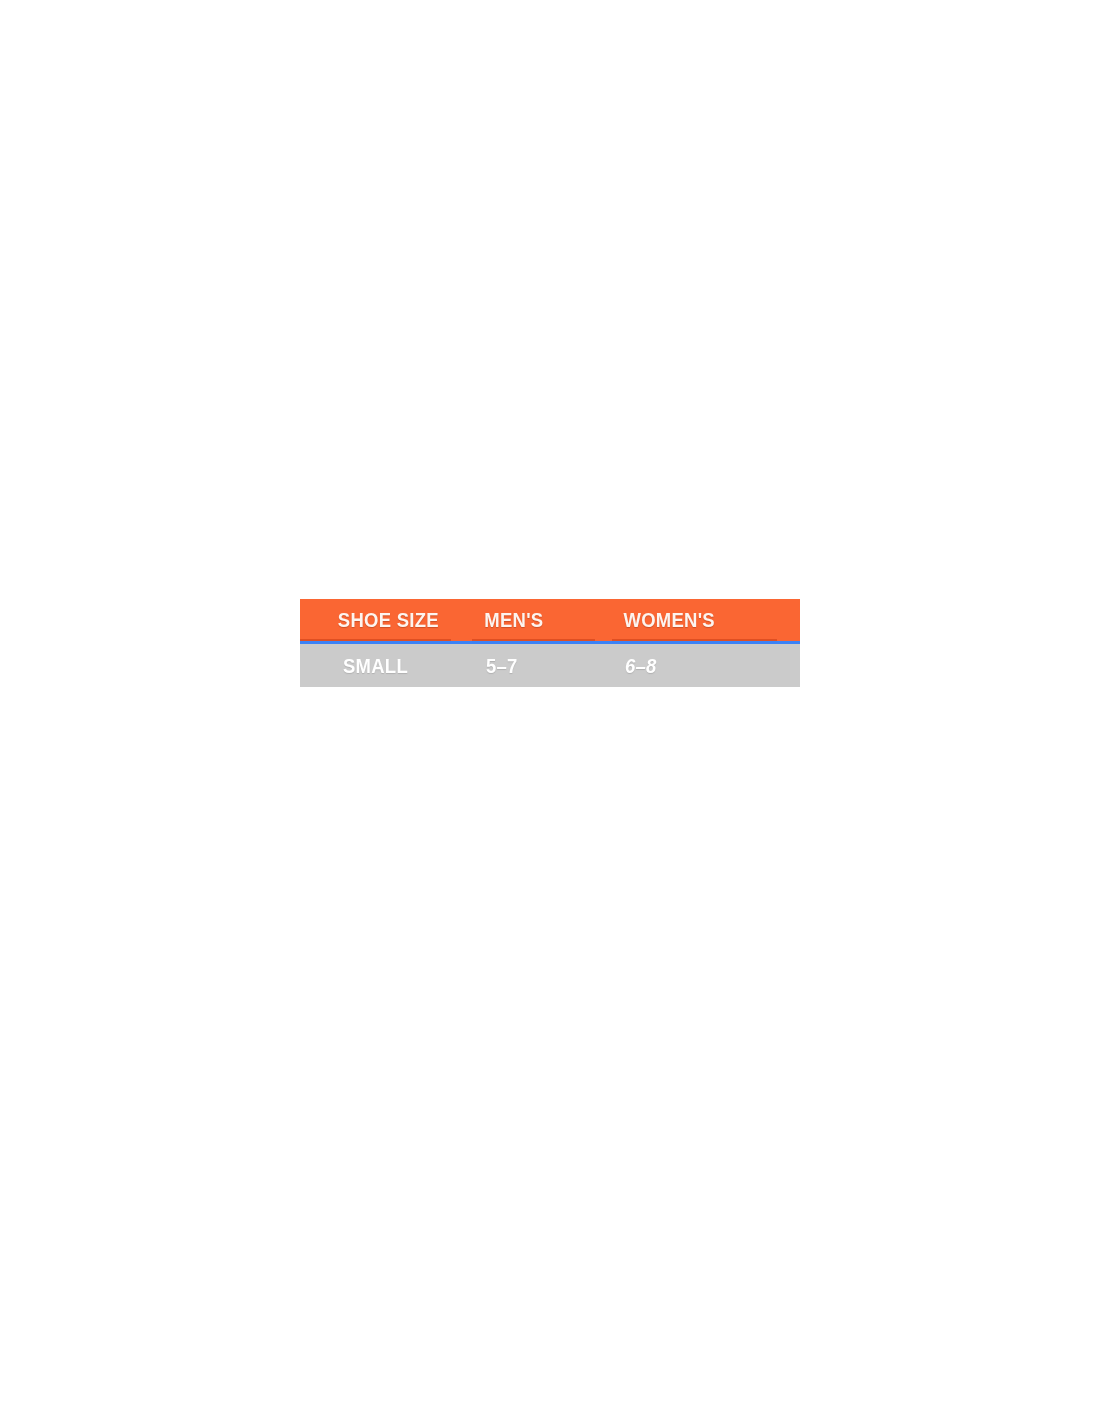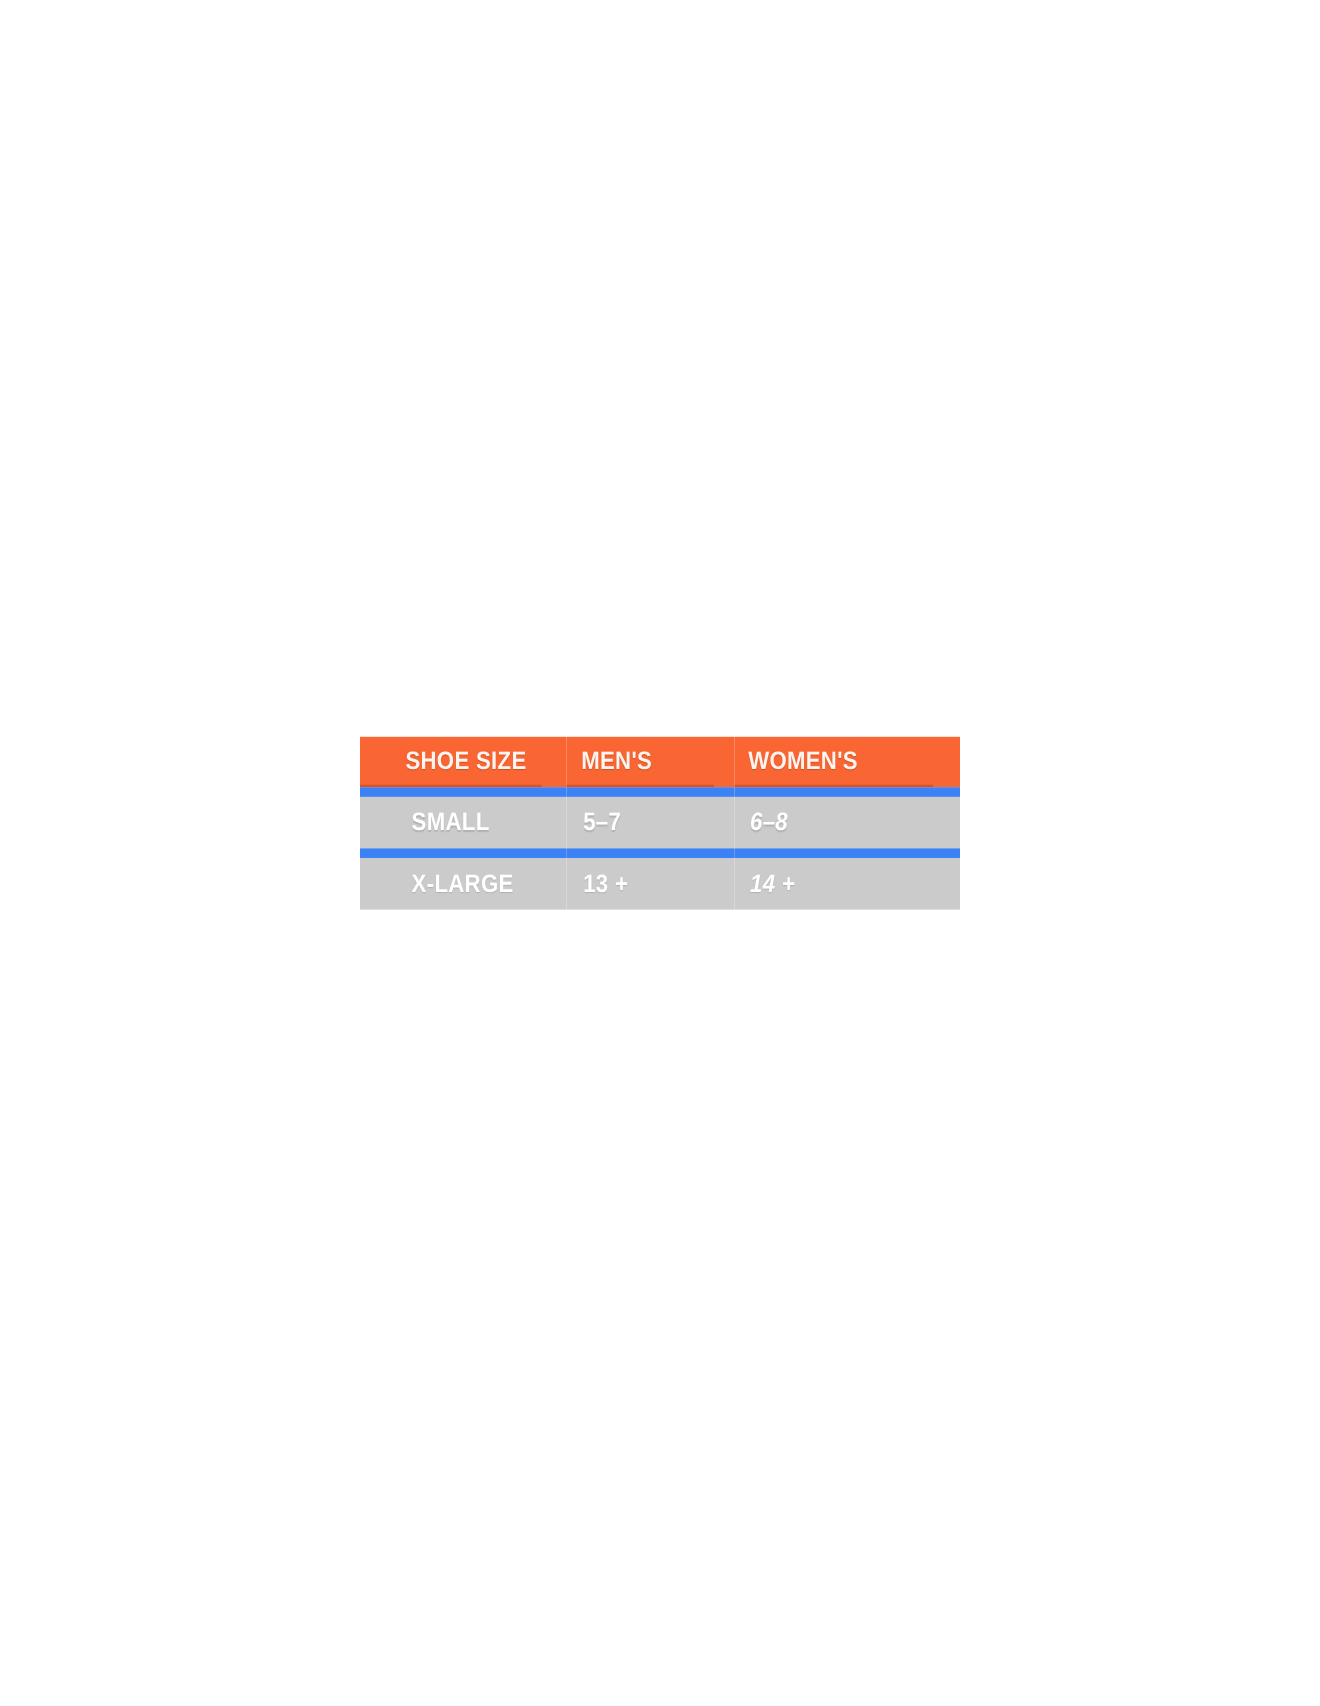--- a/index.html
+++ b/index.html
@@ -11,21 +11,21 @@
     height: 1422px;
     background: #ffffff;
     font-family: "Liberation Sans", sans-serif;
     overflow: hidden;
     position: relative;
   }
 
   #size-chart {
     position: absolute;
     left: 300px;
-    top: 614px;
+    top: 599px;
     width: 428px;
     height: 222px;
     box-sizing: border-box;
   }
 
   .chart-table {
     width: 100%;
     border-collapse: separate;
     border-spacing: 0;
     table-layout: fixed;
@@ -68,21 +68,21 @@
     background: #cbcbcb;
     height: 43px;
     padding: 0 0 0 43px;
     vertical-align: middle;
     color: #ffffff;
     font-family: "Liberation Sans Narrow", "Liberation Sans", sans-serif;
     font-size: 21px;
     font-weight: bold;
     letter-spacing: 0.3px;
     white-space: nowrap;
-    border-top: 8px solid #3b82f6;
+    border-top: 3px solid #3b82f6;
     transform: none;
   }
   .chart-table tbody tr.data-row td .cell-text {
     display: inline-block;
     transform: scaleX(0.88);
     transform-origin: left center;
     text-shadow: 0 1px 1px rgba(120,120,120,0.30);
   }
   .chart-table tbody tr.data-row td.c-mens   { padding-left: 14px; }
   .chart-table tbody tr.data-row td.c-womens { padding-left: 13px; font-style: italic; }
@@ -117,26 +117,15 @@
         <td class="c-size">
           <span class="cell-text">SMALL</span>
         </td>
         <td class="c-mens">
           <span class="cell-text">5–7</span>
         </td>
         <td class="c-womens">
           <span class="cell-text">6–8</span>
         </td>
       </tr>
-      <tr class="data-row">
-        <td class="c-size">
-          <span class="cell-text">X-LARGE</span>
-        </td>
-        <td class="c-mens">
-          <span class="cell-text">13 +</span>
-        </td>
-        <td class="c-womens">
-          <span class="cell-text">14 +</span>
-        </td>
-      </tr>
     </tbody>
   </table>
 </div>
 
 </body></html>

